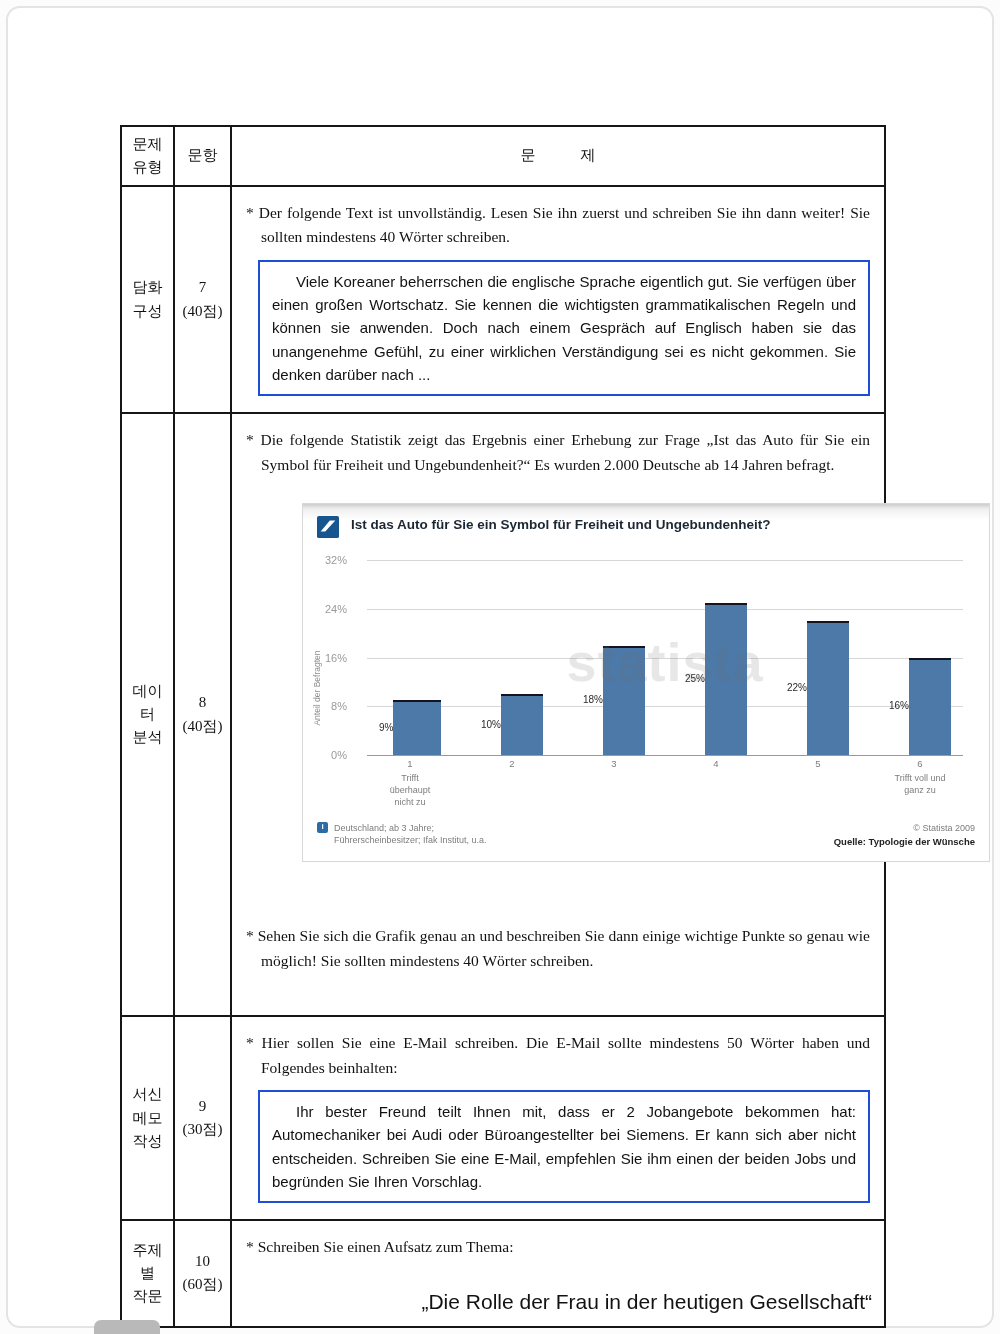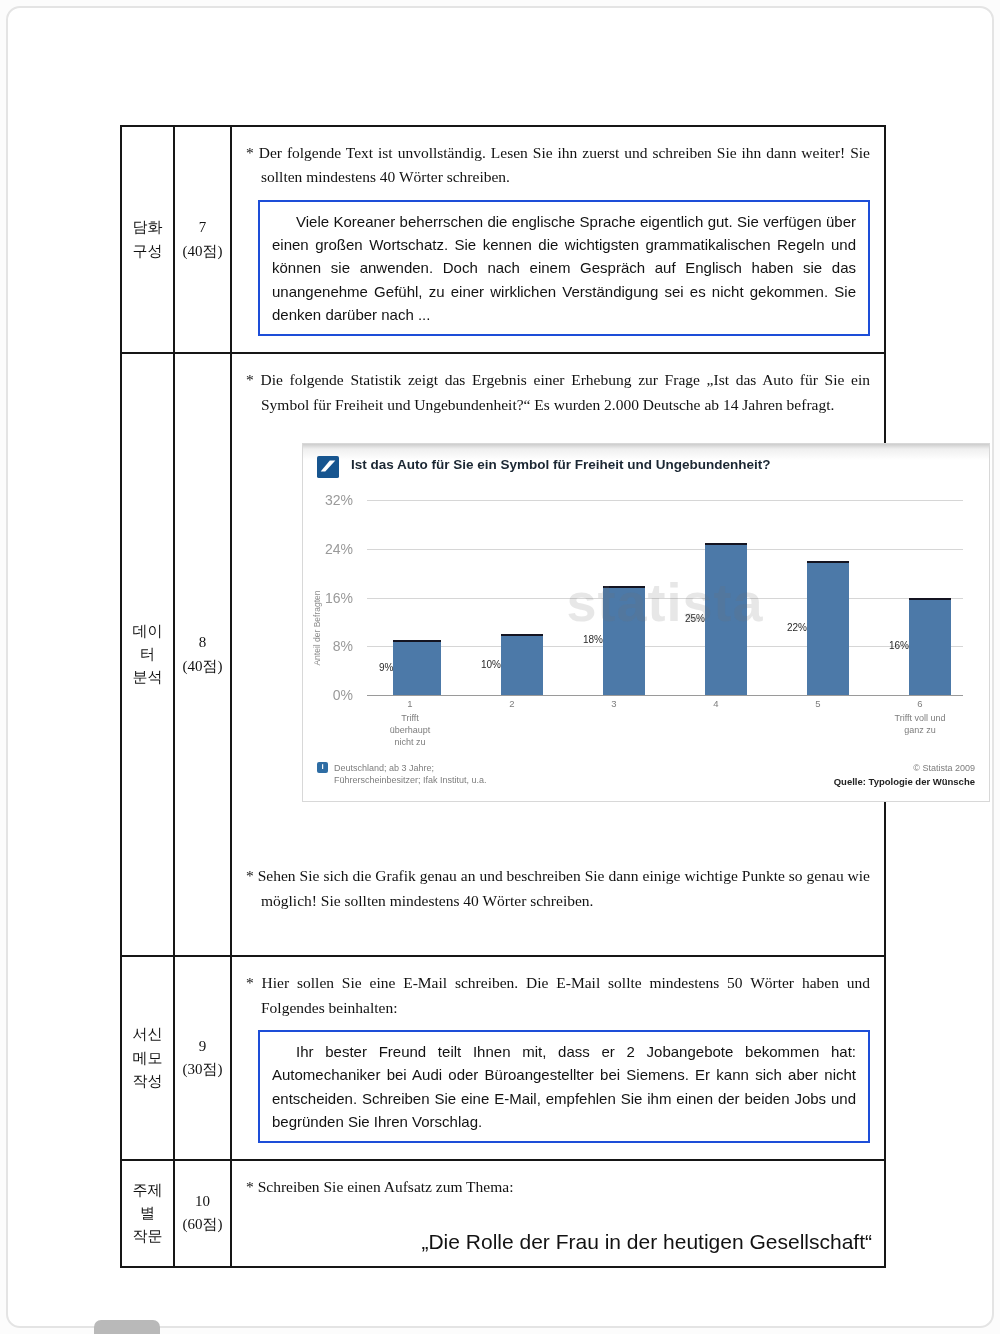--- a/index.html
+++ b/index.html
@@ -62,21 +62,21 @@
   .chart-body { position: relative; margin: 18px 26px 0 64px; }
   .ylabel {
     position: absolute; top: 50%; left: -130px; width: 160px; text-align: center;
     transform: translateY(-50%) rotate(-90deg);
     font-size: 8.5px; color: #8d8d8d;
   }
   .plot { position: relative; height: 195px; }
   .gridline { position: absolute; left: 0; right: 0; height: 1px; background: #d6d6d6; z-index: 1; }
   .gridline.baseline { background: #9a9a9a; }
   .yticks { position: absolute; left: -48px; top: 0; width: 40px; height: 195px; }
-  .ytick { position: absolute; right: 6px; transform: translateY(-50%); font-size: 14px; color: #9a9a9a; }
+  .ytick { position: absolute; right: 12px; transform: translateY(-50%); font-size: 11px; color: #9a9a9a; }
   .watermark {
     position: absolute; left: 50%; top: 52%; transform: translate(-50%,-50%);
     font-size: 54px; font-weight: bold; letter-spacing: 1px;
     color: rgba(110,110,110,0.17); z-index: 3; pointer-events: none;
   }
   .bars {
     position: absolute; inset: 0; display: flex; align-items: flex-end;
     justify-content: space-between; padding: 0 12px; z-index: 2;
   }
   .bar-col { width: 62px; display: flex; flex-direction: row; align-items: center; justify-content: flex-end; }
@@ -107,20 +107,26 @@
 
 <div class="page-frame"></div>
 
 <table class="exam">
   <colgroup>
     <col style="width:53px">
       <col style="width:57px">
       <col>
   </colgroup>
   <tbody>
+      <tr style="height:60px">
+    <th class="label-cell preline">문제
+유형</th>
+    <th class="label-cell">문항</th>
+    <th class="label-cell">문   제</th>
+  </tr>
 
   <tr style="height:207px">
     <td class="label-cell preline">담화
 구성</td>
     <td class="label-cell preline">7
 (40점)</td>
     <td class="content">
       <p class="inst">* Der folgende Text ist unvollständig. Lesen Sie ihn zuerst und schreiben Sie ihn dann weiter! Sie sollten mindestens 40 Wörter schreiben.</p>
       <div class="textbox">
         <div class="first-indent">Viele Koreaner beherrschen die englische Sprache eigentlich gut. Sie verfügen über einen großen Wortschatz. Sie kennen die wichtigsten grammatikalischen Regeln und können sie anwenden. Doch nach einem Gespräch auf Englisch haben sie das unangenehme Gefühl, zu einer wirklichen Verständigung sei es nicht gekommen. Sie denken darüber nach ...</div>

